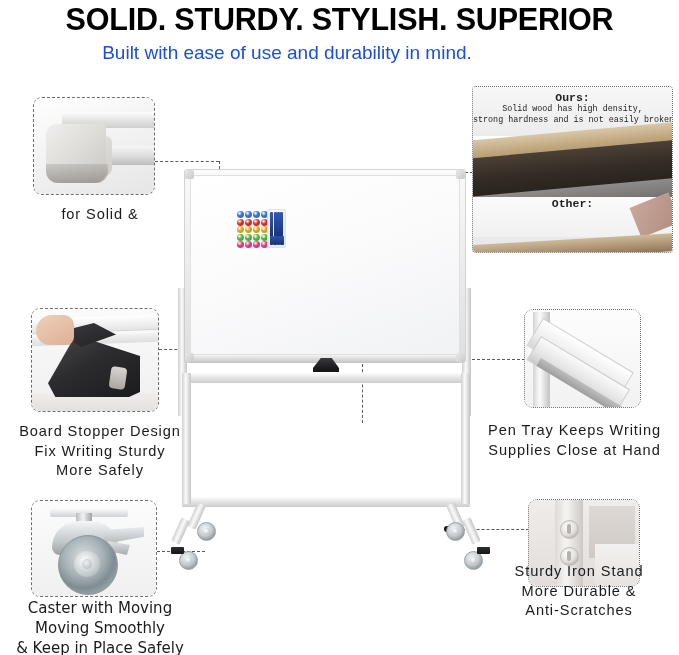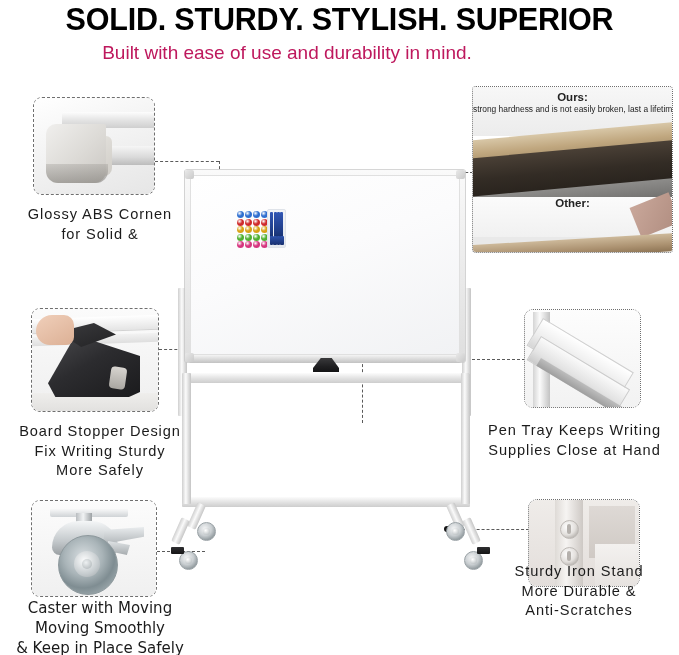--- a/index.html
+++ b/index.html
@@ -30,21 +30,21 @@
     white-space: nowrap;
   }
   #header-subtitle {
     position: absolute;
     left: 0; top: 42px;
     width: 574px;
     text-align: center;
     font-family: "Liberation Sans", sans-serif;
     font-weight: normal;
     font-size: 19px;
-    color: #be185d;
+    color: #1d4ed8;
     white-space: nowrap;
   }
 
   
   .callout { position: absolute; }
   .thumb {
     position: absolute;
     border: 1.4px dashed #6f6f6f;
     border-radius: 9px;
     overflow: hidden;
@@ -148,21 +148,21 @@
     background: linear-gradient(180deg,#cdb99a,#ab9170 60%,#8e7555);
     transform: rotate(-3.4deg);
   }
   .wood-corner-pink {
     position: absolute; right: -4px; top: 112px; width: 42px; height: 32px;
     background: linear-gradient(135deg,#c9a79a,#b08d80);
     transform: rotate(-22deg);
   }
   .wood-label {
     position: absolute; width: 100%; text-align: center;
-    font-family: Liberation Sans, sans-serif; color: #232323;
+    font-family: Liberation Mono, monospace; color: #232323;
     white-space: nowrap;
   }
   .wood-label .hd { font-size: 11.5px; font-weight: bold; display:block; line-height: 13px;}
   .wood-label .ln { font-size: 8.4px; display: block; line-height: 11px;}
 
   
   #thumb-stopper { left: 31px; top: 308px; width: 128px; height: 104px; }
   .stop-bg { position:absolute; inset:0; background: linear-gradient(180deg,#fbfbfb,#efefef); }
   .stop-wall {
     position: absolute; left: 0; top: 8px; width: 128px; height: 14px;
@@ -411,38 +411,38 @@
 <div class="callout">
   <div class="thumb" id="thumb-corner">
     <div class="corner-bg"></div>
     <div class="corner-rail"></div>
     <div class="corner-rail2"></div>
     <div class="corner-cap2"></div>
     <div class="corner-cap"></div>
     <div class="corner-shade"></div>
   </div>
   <div class="cap" style="left:0px; top:205px; width:200px;">
-    <div>Glossy  ABS  Cornen</div>
     <div>for  Solid  &amp;</div>
   </div>
 </div>
 
 <div class="callout">
   <div class="thumb" id="thumb-wood">
     <div class="wood-top-txt"></div>
     <div class="wood-band-a"></div>
     <div class="wood-band-dark"></div>
     <div class="wood-band-grey"></div>
     <div class="wood-bot-txt"></div>
     <div class="wood-bot-fill"></div>
     <div class="wood-corner-pink"></div>
     <div class="wood-chip"></div>
 
     <div class="wood-label" style="top:4px;">
       <span class="hd">Ours:</span>
+      <span class="ln">Solid wood has high density,</span>
       <span class="ln">strong hardness and is not easily broken, last a lifetime</span>
     </div>
     <div class="wood-label" style="top:110px;">
       <span class="hd">Other:</span>
     </div>
   </div>
 </div>
 
 <div class="callout">
   <div class="thumb" id="thumb-stopper">

